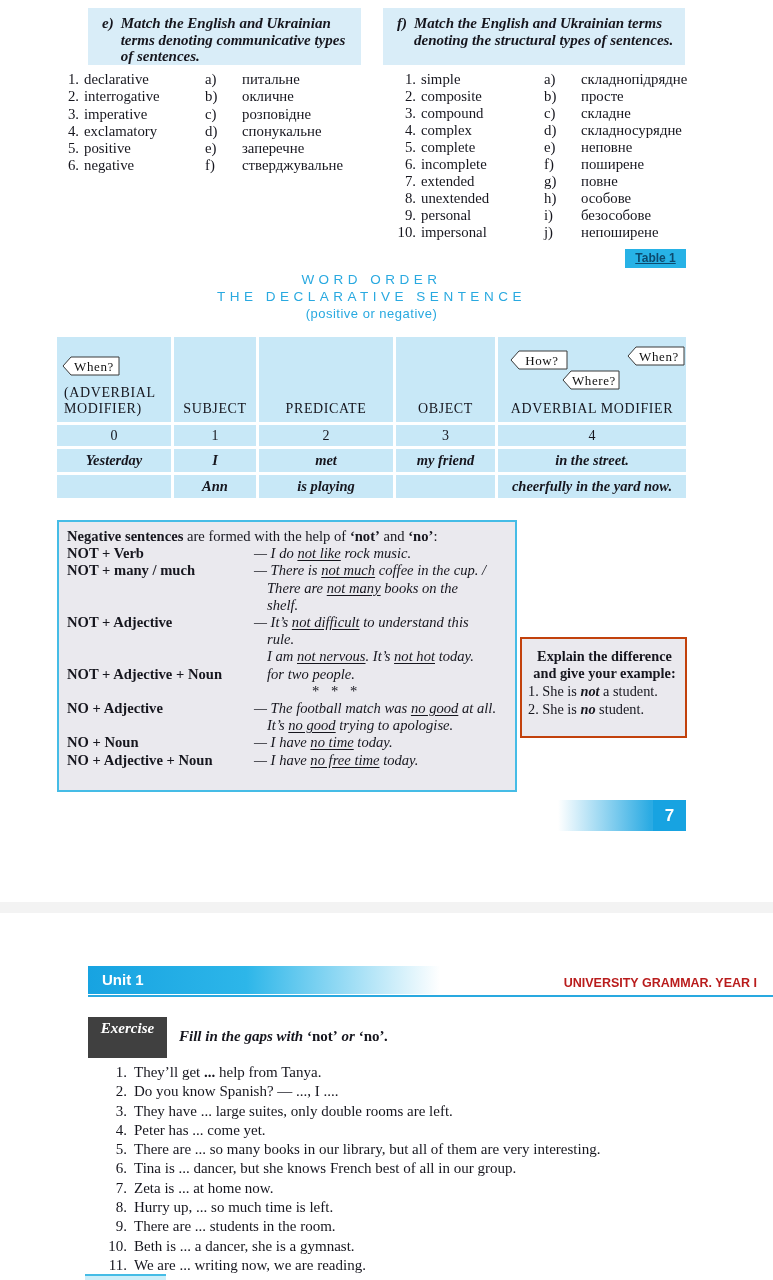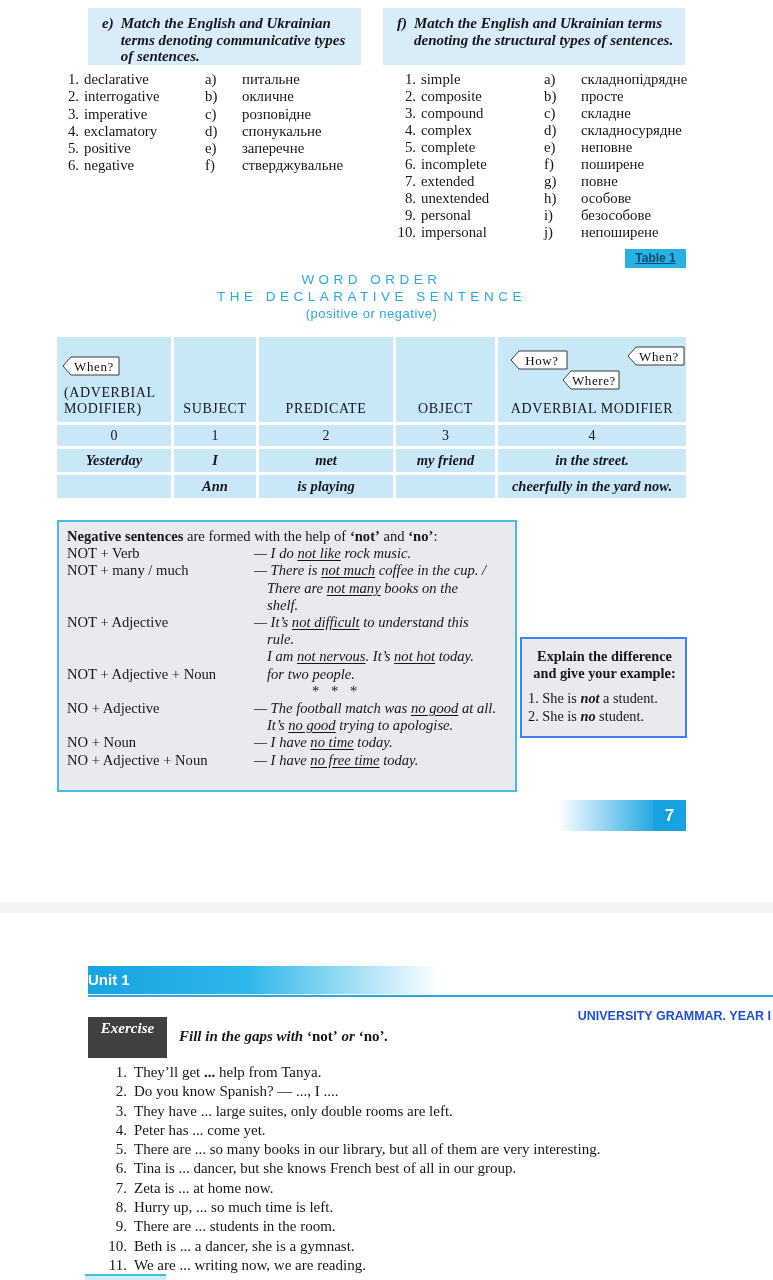--- a/index.html
+++ b/index.html
@@ -78,35 +78,35 @@
   
   #negbox{
     left:57px;top:520px;width:460px;height:272px;
     box-sizing:border-box;
     border:2px solid #45bce6;background:#eae9ee;
     padding:6px 8px 0 8px;
     font-size:14.6px;line-height:17.2px;
   }
   #negbox .intro{margin-bottom:0;}
   .rule{display:grid;grid-template-columns:187px 1fr;}
-  .rule .pattern{font-weight:normal;}
+  .rule .pattern{font-weight:bold;}
   .rule .examples{font-style:italic;}
   .ex-line.cont{padding-left:13px;}
   .ex-line.stars{padding-left:58px;letter-spacing:4px;font-style:normal;}
   .u{text-decoration:underline;text-underline-offset:2px;}
 
   
   #expbox{
     left:520px;top:637px;width:167px;height:101px;
     box-sizing:border-box;
-    border:2px solid #3b82f6;background:#eae9ee;
+    border:2px solid #c2410c;background:#eae9ee;
     padding:9px 4px 0 6px;
   }
   #expbox .title{font-weight:bold;text-align:center;font-size:14.3px;line-height:17px;}
-  #expbox .exp-items{margin-top:7px;}
+  #expbox .exp-items{}
   .exp-item{font-size:14.3px;line-height:18px;}
 
   
   #pagebar{left:558px;top:800px;width:128px;height:31px;}
   #pagebar .pb-grad{position:absolute;inset:0;
     background:linear-gradient(to right, rgba(42,171,227,0) 0%, #2babe3 72%);}
   #pagebar .pb-num{
     position:absolute;right:0;top:0;width:33px;height:31px;
     background:#17a3e1;color:#fff;text-align:center;
     font-family:"Liberation Sans",sans-serif;font-weight:bold;
@@ -116,27 +116,27 @@
   
   #separator{left:0;top:902px;width:773px;height:11px;background:#f3f3f3;}
 
   
   #unitbar{
     left:88px;top:966px;width:352px;height:28px;
     background:linear-gradient(to right, #17a3e1 0%, #2db6e9 45%, rgba(255,255,255,0) 100%);
   }
   #unitbar .unit-label{
     color:#fff;font-family:"Liberation Sans",sans-serif;font-weight:bold;
-    font-size:15px;line-height:28px;
+    font-size:15px;line-height:28px;padding-left:14px;
   }
   #blueline{left:88px;top:995px;width:685px;height:2px;background:#29a9e0;}
   #grammarTitle{
-    right:0;top:975px;padding-right:2px;
-    color:#1d4ed8;font-family:"Liberation Sans",sans-serif;font-weight:bold;
-    font-size:12.5px;line-height:16px;margin-top:33px;
+    right:0;top:975px;padding-right:16px;
+    color:#b91c1c;font-family:"Liberation Sans",sans-serif;font-weight:bold;
+    font-size:12.5px;line-height:16px;
   }
 
   
   #exbadge{
     left:88px;top:1017px;width:79px;height:41px;
     background:#404040;color:#fff;text-align:center;
   }
   #exbadge .ex-word{font-weight:bold;font-style:italic;font-size:15px;line-height:17px;padding-top:3px;}
   #exbadge .ex-num{font-weight:bold;font-size:12px;line-height:18px;margin-top:44px;}
 

